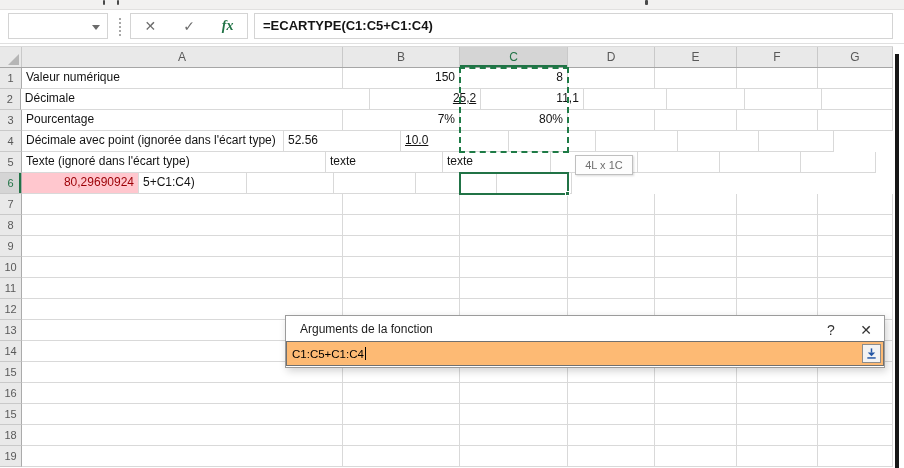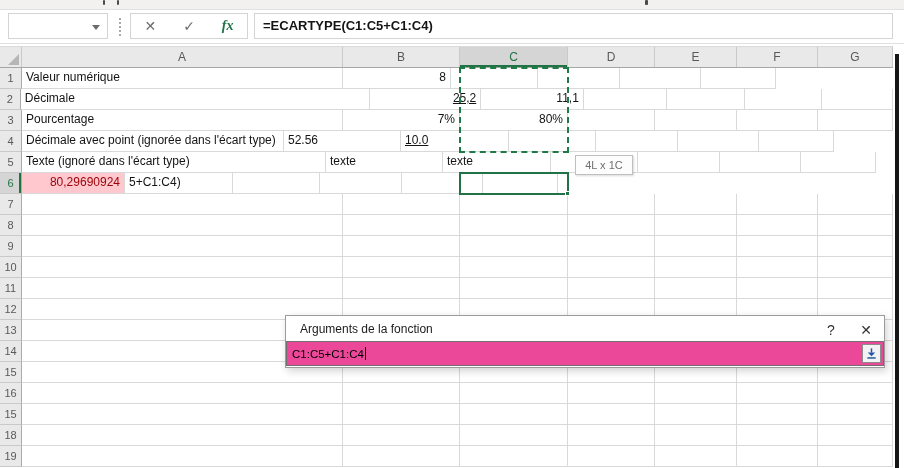--- a/index.html
+++ b/index.html
@@ -65,21 +65,21 @@
   
   .dialog { position:absolute; left:285px; top:271px; width:600px; height:53px; z-index:10;
     background:#fff; border:1px solid #9B9B9B; box-shadow:2px 3px 8px rgba(0,0,0,.18); }
   .dlg-title-row { position:relative; height:26px; }
   .dlg-title { position:absolute; left:14px; top:6px; font-size:12px; color:#1b1b1b; }
   .dlg-help { position:absolute; right:42px; top:4px; width:22px; height:20px; text-align:center;
     font-size:14px; color:#333; line-height:20px; }
   .dlg-close { position:absolute; right:6px; top:4px; width:24px; height:20px; text-align:center;
     font-size:14px; color:#333; line-height:20px; }
   .dlg-input-row { position:absolute; left:0px; right:0px; bottom:1px; height:25px;
-    border:1px solid #707070; background:#ec4899; }
+    border:1px solid #707070; background:#fdba74; }
   .dlg-input-text { position:absolute; left:5px; top:5px; font-size:11.5px; color:#000; }
   .caret { display:inline-block; width:1px; height:13px; background:#000; vertical-align:-2px; margin-left:1px; }
   .collapse-btn { position:absolute; right:2px; top:2px; width:19px; height:19px;
     border:1px solid #8C8C8C; background:#F3F3F3; display:flex; align-items:center; justify-content:center; }
 
   
   .edge-artifact { position:absolute; left:895px; top:10px; width:4px; height:458px;
     background:#161616; z-index:20; }
 </style>
 </head>
@@ -118,20 +118,21 @@
       <div class="ch" style="width: 87px;">D</div>
       <div class="ch" style="width: 82px;">E</div>
       <div class="ch" style="width: 81px;">F</div>
       <div class="ch" style="width: 75px;">G</div>
     </div>
 
   <div class="grid" id="grid">
       <div class="r">
         <div class="rh">1</div>
         <div class="c al" style="width: 321px;">Valeur numérique</div>
+        <div class="c ar" style="width: 117px;">150</div>
         <div class="c ar" style="width: 108px;">8</div>
         <div class="c al" style="width: 87px;"></div>
         <div class="c al" style="width: 82px;"></div>
         <div class="c al" style="width: 81px;"></div>
         <div class="c al" style="width: 75px;"></div>
       </div>
       <div class="r">
         <div class="rh">2</div>
         <div class="c al" style="width: 369px;">Décimale</div>
         <div class="c ar" style="width: 117px; text-decoration: underline;">25,2</div>
@@ -166,21 +167,21 @@
         <div class="c al" style="width: 304px;">Texte (ignoré dans l'écart type)</div>
         <div class="c al" style="width: 117px;">texte</div>
         <div class="c al" style="width: 108px;">texte</div>
         <div class="c al" style="width: 87px;"></div>
         <div class="c al" style="width: 82px;"></div>
         <div class="c al" style="width: 81px;"></div>
         <div class="c al" style="width: 75px;"></div>
       </div>
       <div class="r">
         <div class="rh sel">6</div>
-        <div class="c ar bad" style="width: 103px;">80,29690924</div>
+        <div class="c ar bad" style="width: 117px;">80,29690924</div>
         <div class="c al editing" style="width: 108px;">5+C1:C4)</div>
         <div class="c al" style="width: 87px;"></div>
         <div class="c al" style="width: 82px;"></div>
         <div class="c al" style="width: 81px;"></div>
         <div class="c al" style="width: 75px;"></div>
       </div>
       <div class="r">
         <div class="rh">7</div>
         <div class="c al" style="width: 321px;"></div>
         <div class="c al" style="width: 117px;"></div>

